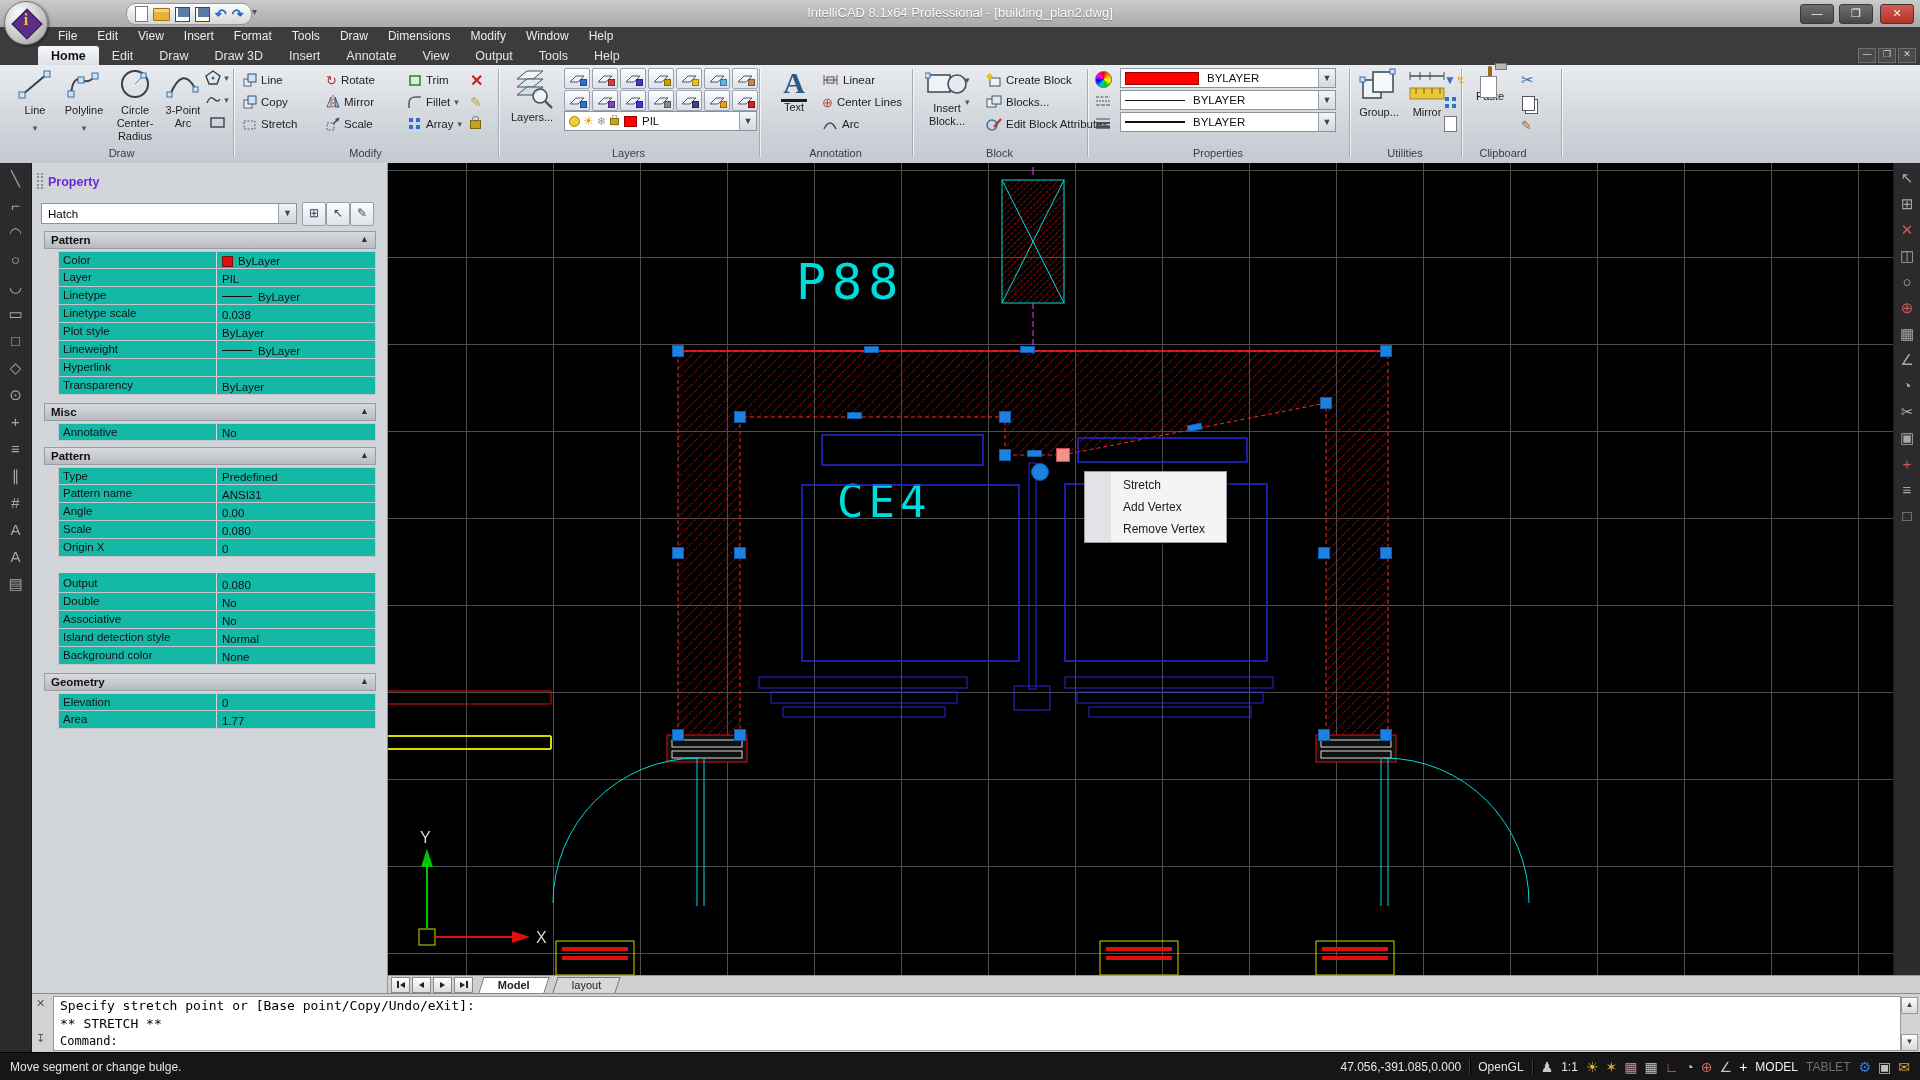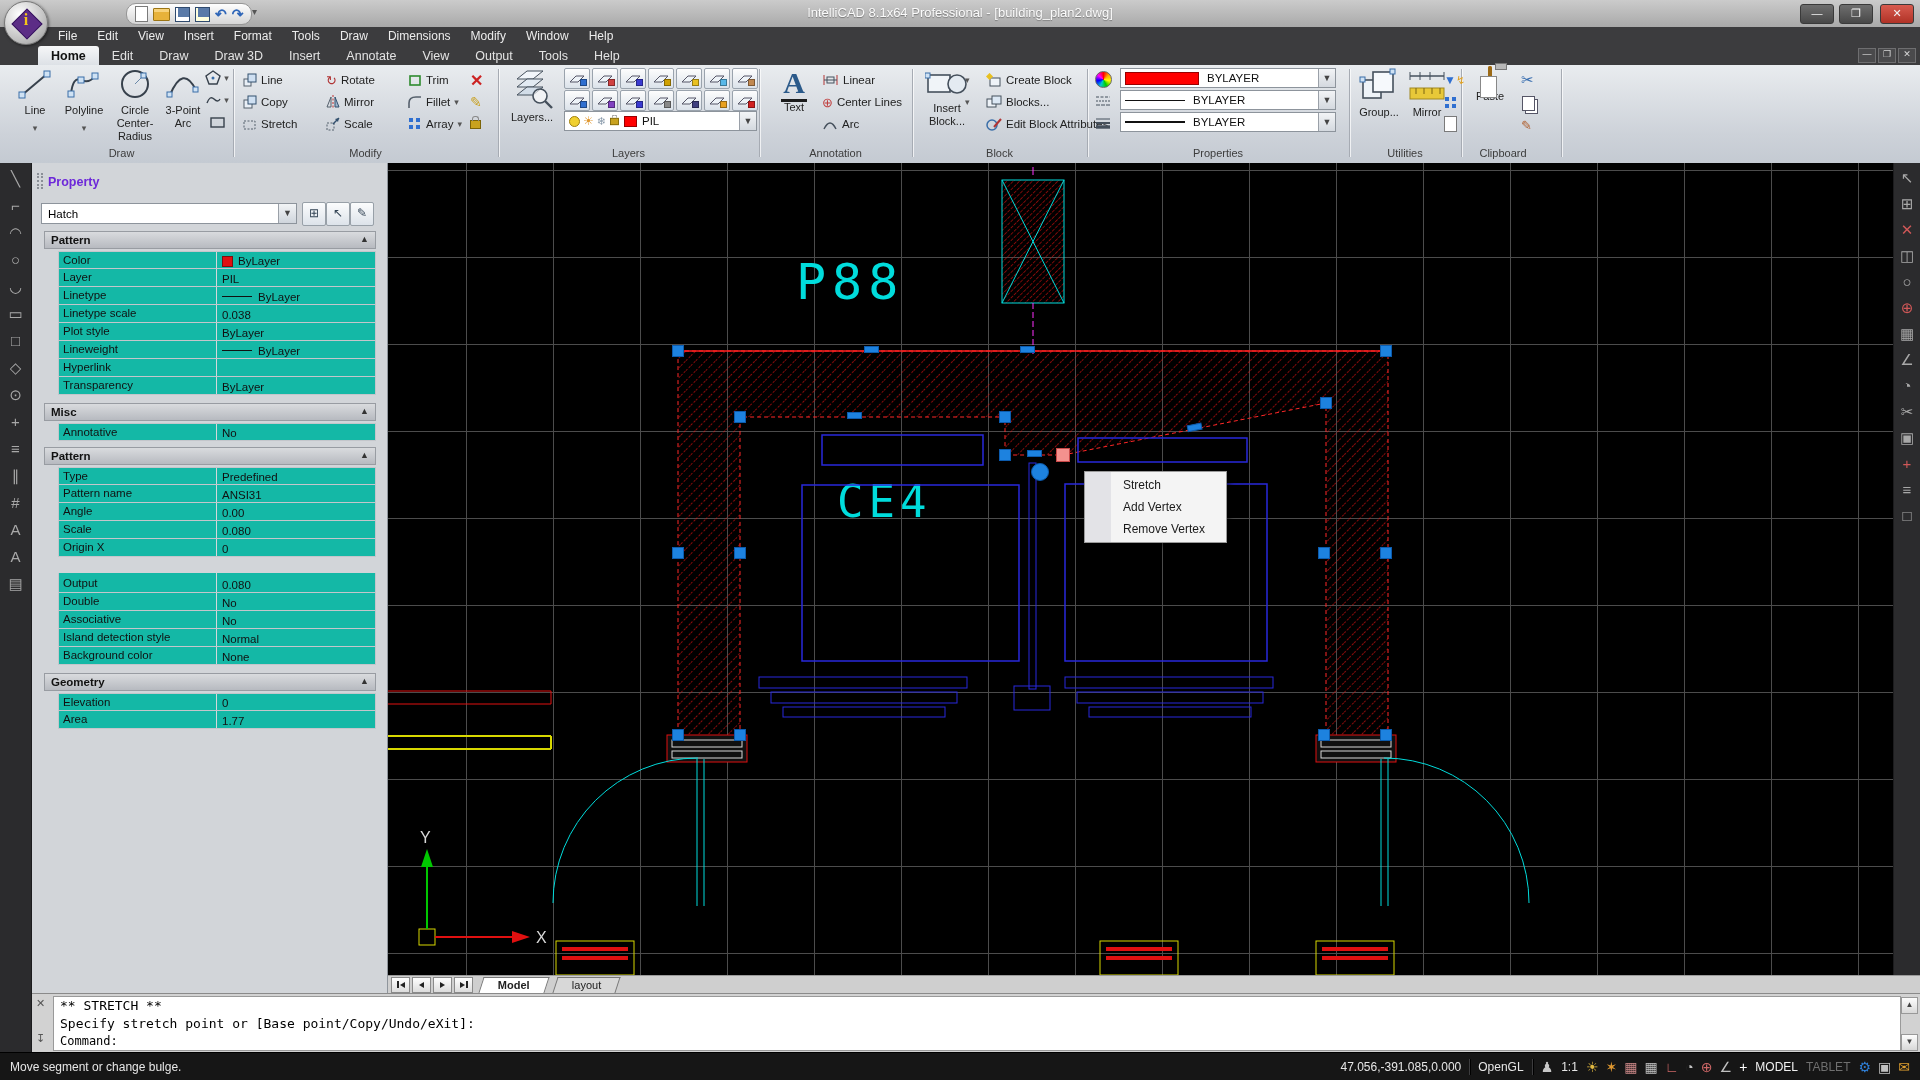--- a/index.html
+++ b/index.html
@@ -969,22 +969,22 @@
         <span class="nbar"></span>
       </div>
     <div class="sheet-tab active"><span class="t">Model</span></div>
     <div class="sheet-tab"><span class="t">layout</span></div>
   </div>
 
   <div id="cmd">
     <span id="cmd-close">✕</span>
     <span id="cmd-pin">↧</span>
     <div id="cmd-hist">
+      <div>Specify stretch point or [Base point/Copy/Undo/eXit]:</div>
       <div>** STRETCH **</div>
-      <div>Specify stretch point or [Base point/Copy/Undo/eXit]:</div>
     </div>
     <div id="cmd-input">
       <span>Command:</span>
     </div>
     <div class="cmd-scroll" style="top:3px">▲</div>
     <div class="cmd-scroll" style="top:40px">▼</div>
   </div>
 
   <div id="statusbar">
     <span id="sb-msg">Move segment or change bulge.</span>

